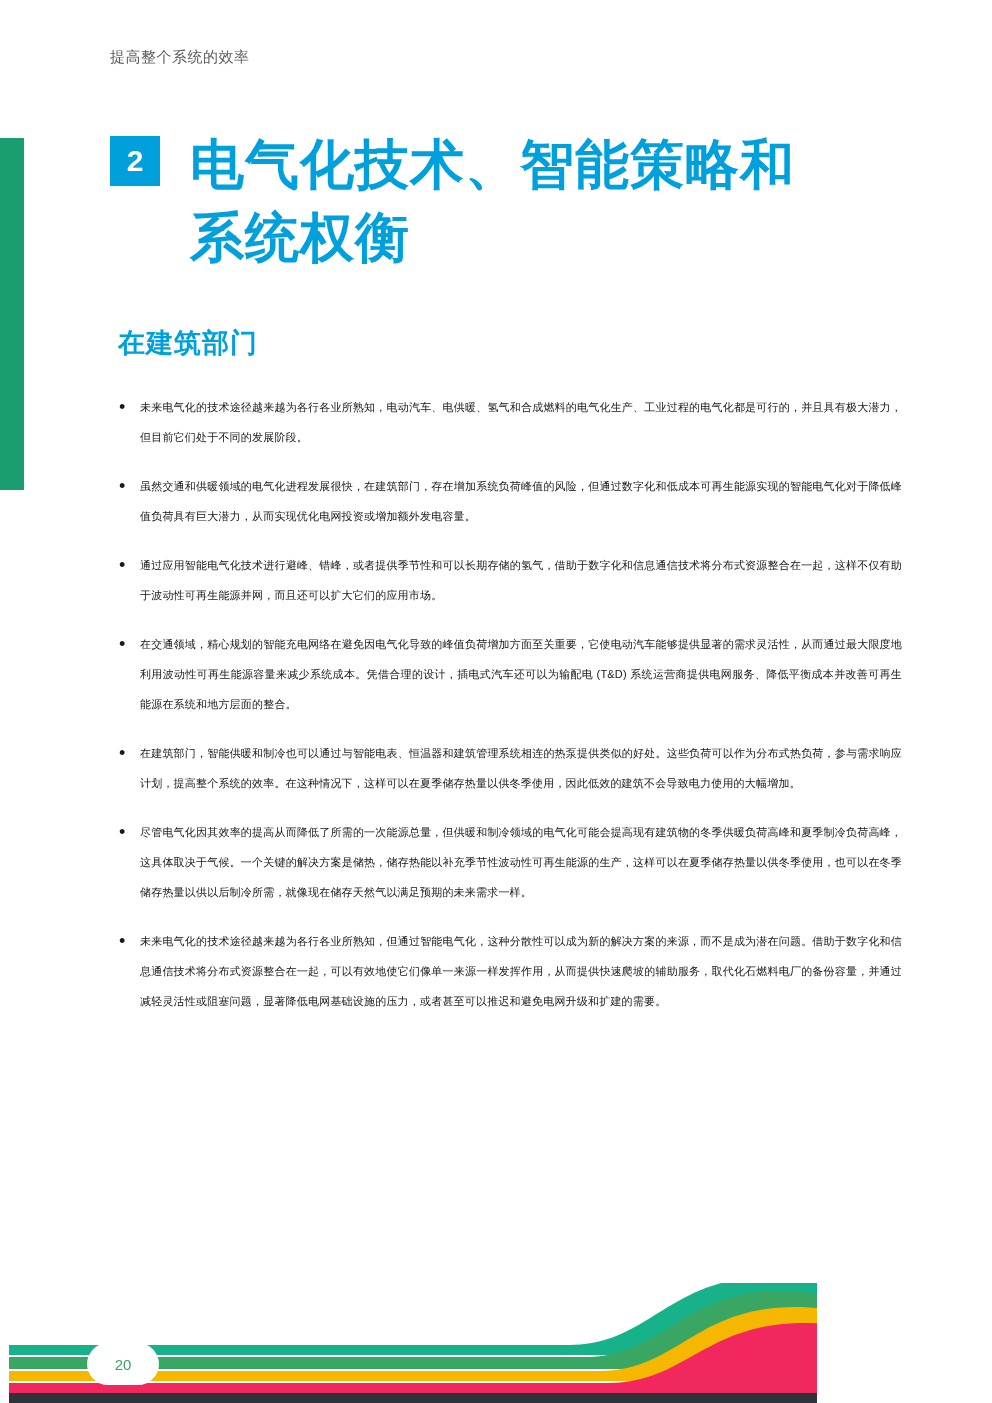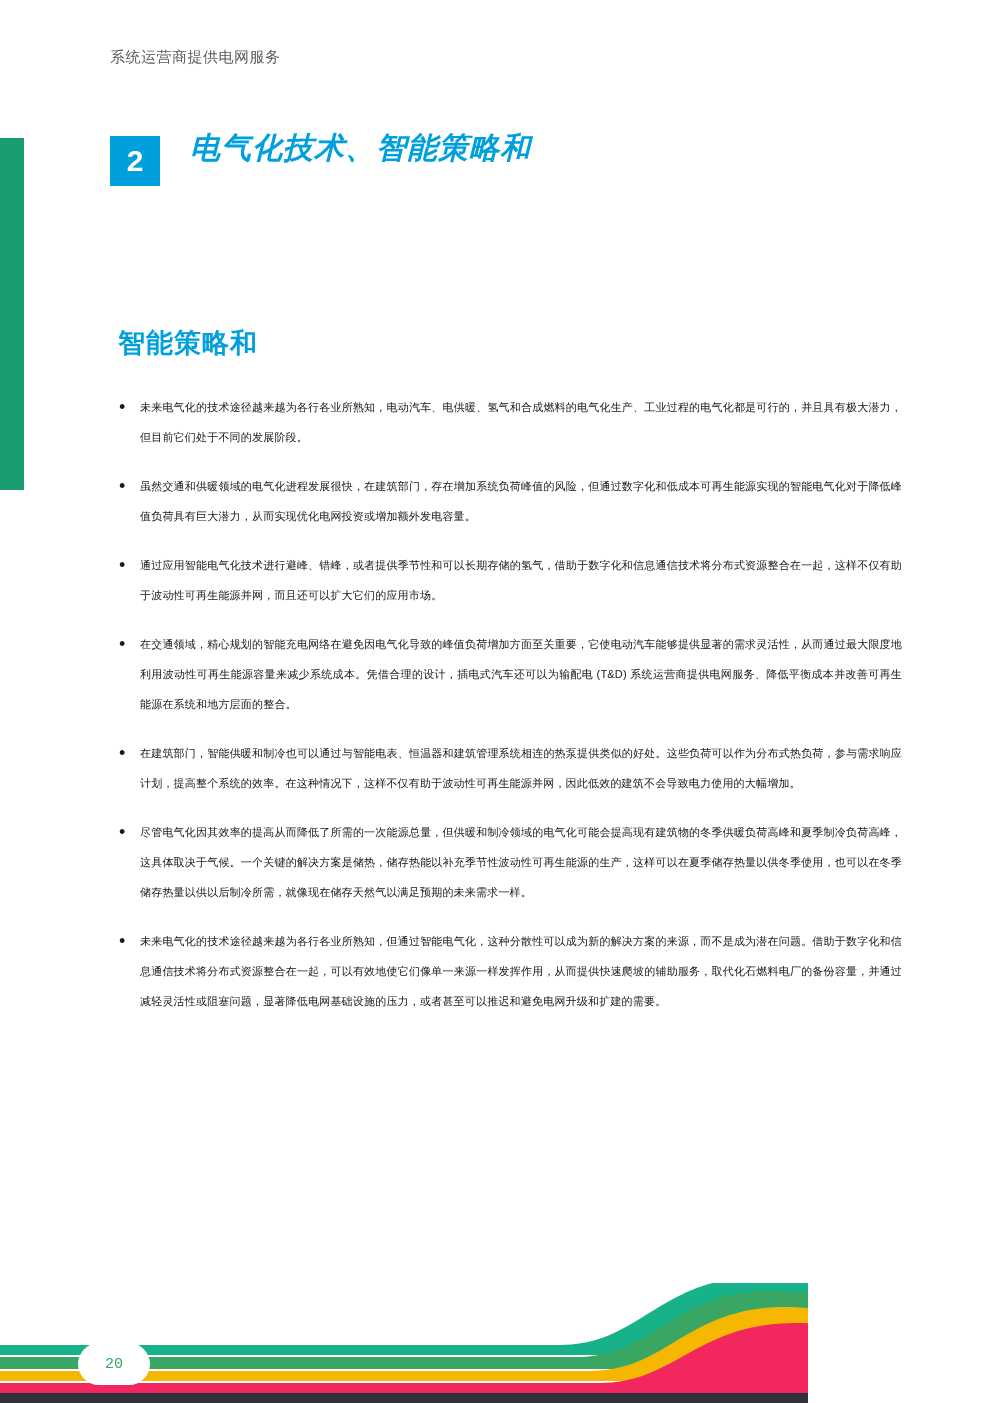--- a/index.html
+++ b/index.html
@@ -53,25 +53,24 @@
     font-weight: bold;
     display: flex;
     align-items: center;
     justify-content: center;
     flex: 0 0 auto;
     margin-top: 8px;
   }
   .chapter-title {
     margin-left: 30px;
     color: #00a0dd;
-    font-size: 30px;
+    font-size: 54px;
     font-weight: bold;
     line-height: 1.35;
     letter-spacing: 1px;
-    font-style: italic;
   }
   .chapter-title .line {
     display: block;
     white-space: nowrap;
   }
 
   
   .section-head {
     position: absolute;
     left: 118px;
@@ -109,26 +108,25 @@
     line-height: 30px;
     color: #15161a;
     text-align: justify;
     text-justify: inter-ideograph;
     letter-spacing: 0.2px;
   }
 
   
   .footer {
     position: absolute;
-    left: 0;
+    left: 9px;
     bottom: 0;
     width: 808px;
     height: 120px;
     overflow: hidden;
-    font-family: Liberation Mono, monospace;
   }
   .footer svg {
     display: block;
   }
   .page-num-badge {
     position: absolute;
     left: 78px;
     bottom: 18px;
     width: 72px;
     height: 42px;
@@ -140,51 +138,52 @@
     color: #3aa664;
     font-size: 15px;
     z-index: 5;
   }
 </style>
 </head>
 <body>
 
 <div class="left-bar"></div>
 
-<div class="running-header">系统运营商提供电网服务</div>
+<div class="running-header">提高整个系统的效率</div>
 
 <div class="chapter-head">
   <div class="chapter-number">2</div>
   <div class="chapter-title">
     <span class="line">电气化技术、智能策略和</span>
+    <span class="line">系统权衡</span>
   </div>
 </div>
 
-<div class="section-head">智能策略和</div>
+<div class="section-head">在建筑部门</div>
 
 <div class="bullets">
   <div class="bullet-item">
     <div class="bullet-dot">•</div>
     <div class="bullet-text">未来电气化的技术途径越来越为各行各业所熟知，电动汽车、电供暖、氢气和合成燃料的电气化生产、工业过程的电气化都是可行的，并且具有极大潜力，但目前它们处于不同的发展阶段。</div>
   </div>
   <div class="bullet-item">
     <div class="bullet-dot">•</div>
     <div class="bullet-text">虽然交通和供暖领域的电气化进程发展很快，在建筑部门，存在增加系统负荷峰值的风险，但通过数字化和低成本可再生能源实现的智能电气化对于降低峰值负荷具有巨大潜力，从而实现优化电网投资或增加额外发电容量。</div>
   </div>
   <div class="bullet-item">
     <div class="bullet-dot">•</div>
     <div class="bullet-text">通过应用智能电气化技术进行避峰、错峰，或者提供季节性和可以长期存储的氢气，借助于数字化和信息通信技术将分布式资源整合在一起，这样不仅有助于波动性可再生能源并网，而且还可以扩大它们的应用市场。</div>
   </div>
   <div class="bullet-item">
     <div class="bullet-dot">•</div>
     <div class="bullet-text">在交通领域，精心规划的智能充电网络在避免因电气化导致的峰值负荷增加方面至关重要，它使电动汽车能够提供显著的需求灵活性，从而通过最大限度地利用波动性可再生能源容量来减少系统成本。凭借合理的设计，插电式汽车还可以为输配电 (T&amp;D) 系统运营商提供电网服务、降低平衡成本并改善可再生能源在系统和地方层面的整合。</div>
   </div>
   <div class="bullet-item">
     <div class="bullet-dot">•</div>
-    <div class="bullet-text">在建筑部门，智能供暖和制冷也可以通过与智能电表、恒温器和建筑管理系统相连的热泵提供类似的好处。这些负荷可以作为分布式热负荷，参与需求响应计划，提高整个系统的效率。在这种情况下，这样不仅有助于波动性可再生能源并网，因此低效的建筑不会导致电力使用的大幅增加。</div>
+    <div class="bullet-text">在建筑部门，智能供暖和制冷也可以通过与智能电表、恒温器和建筑管理系统相连的热泵提供类似的好处。这些负荷可以作为分布式热负荷，参与需求响应计划，提高整个系统的效率。在这种情况下，这样可以在夏季储存热量以供冬季使用，因此低效的建筑不会导致电力使用的大幅增加。</div>
   </div>
   <div class="bullet-item">
     <div class="bullet-dot">•</div>
     <div class="bullet-text">尽管电气化因其效率的提高从而降低了所需的一次能源总量，但供暖和制冷领域的电气化可能会提高现有建筑物的冬季供暖负荷高峰和夏季制冷负荷高峰，这具体取决于气候。一个关键的解决方案是储热，储存热能以补充季节性波动性可再生能源的生产，这样可以在夏季储存热量以供冬季使用，也可以在冬季储存热量以供以后制冷所需，就像现在储存天然气以满足预期的未来需求一样。</div>
   </div>
   <div class="bullet-item">
     <div class="bullet-dot">•</div>
     <div class="bullet-text">未来电气化的技术途径越来越为各行各业所熟知，但通过智能电气化，这种分散性可以成为新的解决方案的来源，而不是成为潜在问题。借助于数字化和信息通信技术将分布式资源整合在一起，可以有效地使它们像单一来源一样发挥作用，从而提供快速爬坡的辅助服务，取代化石燃料电厂的备份容量，并通过减轻灵活性或阻塞问题，显著降低电网基础设施的压力，或者甚至可以推迟和避免电网升级和扩建的需要。</div>
   </div>
 </div>

